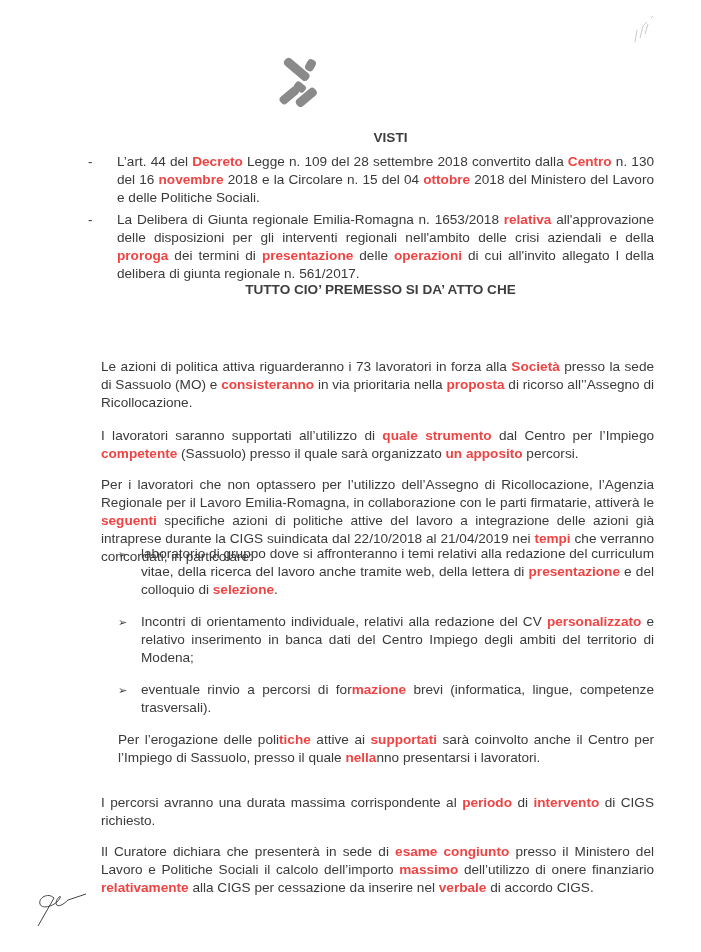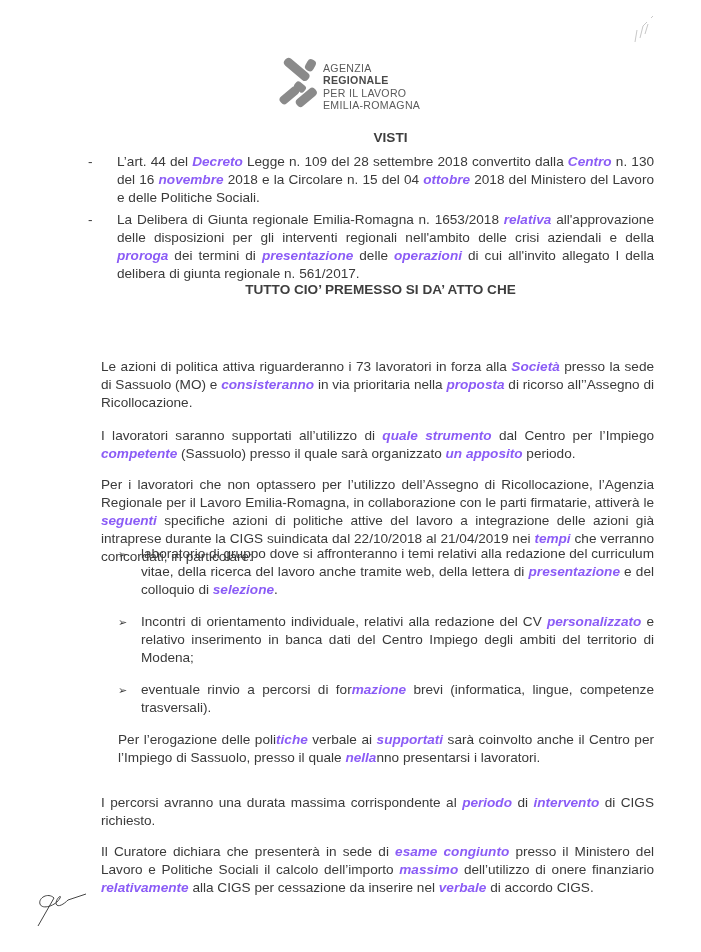--- a/index.html
+++ b/index.html
@@ -14,21 +14,21 @@
     .logo-text { position: absolute; left: 47px; top: 7px; font-size: 10.6px; line-height: 12.4px; color: #5a5a5a; letter-spacing: 0.3px; }
     .logo-text .b { font-weight: bold; color: #4a4a4a; }
     h2 { margin: 0; font-size: 13.6px; font-weight: bold; color: #3e3e3e; position: absolute; text-align: center; left: 0; width: 701px; }
     #visti { top: 129px; left: 40px; }
     #tutto { top: 281px; left: 30px; }
     .block { position: absolute; left: 101px; width: 553px; text-align: justify; margin-top: 20px; }
     .bull { position: absolute; left: 101px; width: 553px; }
     .bull .dash { position: absolute; left: -13px; top: 0; }
     .bull p { margin: 0; padding-left: 16px; text-align: justify; }
     p { margin: 0; }
-    b { font-weight: bold; color: #8b5cf6; font-style: italic; }
+    b { font-weight: bold; color: #ef4444; }
     .arrow-list { position: absolute; left: 118px; width: 536px; }
     .arrow-item { position: relative; padding-left: 23px; text-align: justify; }
     .arrow-item .arr { position: absolute; left: 0; top: 0; font-size: 11px; }
     .indent { position: absolute; left: 118px; width: 536px; text-align: justify; }
     .sig { position: absolute; left: 34px; top: 888px; width: 60px; height: 40px; }
   </style>
 </head>
 <body>
 
 <svg class="mark" viewBox="0 0 30 30">
@@ -38,60 +38,54 @@
 <div class="logo">
   <svg class="logo-mark" viewBox="0 0 48 60">
     <g fill="#8a8a8a">
       <rect x="6" y="10" width="30" height="9" rx="4" transform="rotate(40 21 14)"></rect>
       <rect x="30" y="4" width="9" height="12" rx="4" transform="rotate(30 34 10)"></rect>
       <rect x="2" y="36" width="22" height="9" rx="4" transform="rotate(-40 13 40)"></rect>
       <rect x="18" y="38" width="24" height="9" rx="4" transform="rotate(-40 30 42)"></rect>
       <rect x="18" y="28" width="12" height="8" rx="3" transform="rotate(40 24 32)"></rect>
     </g>
   </svg>
-  <div class="logo-text">
-    <div>AGENZIA</div>
-    <div class="b">REGIONALE</div>
-    <div>PER IL LAVORO</div>
-    <div>EMILIA-ROMAGNA</div>
-  </div>
 </div>
 
 <h2 id="visti">VISTI</h2>
 
 <div class="bull" style="top:153px;">
   <span class="dash">-</span>
   <p><span>L’art. 44 del </span><b>Decreto</b><span> Legge n. 109 del 28 settembre 2018 convertito dalla </span><b>Centro</b><span> n. 130 del 16 </span><b>novembre</b><span> 2018 e la Circolare n. 15 del 04 </span><b>ottobre</b><span> 2018 del Ministero del Lavoro e delle Politiche Sociali.</span></p>
 </div>
 <div class="bull" style="top:211px;">
   <span class="dash">-</span>
   <p><span>La Delibera di Giunta regionale Emilia-Romagna n. 1653/2018 </span><b>relativa</b><span> all'approvazione delle disposizioni per gli interventi regionali nell'ambito delle crisi aziendali e della </span><b>proroga</b><span> dei termini di </span><b>presentazione</b><span> delle </span><b>operazioni</b><span> di cui all'invito allegato I della delibera di giunta regionale n. 561/2017.</span></p>
 </div>
 
 <h2 id="tutto">TUTTO CIO’ PREMESSO SI DA’ ATTO CHE</h2>
 
 <p class="block" style="top:338px;"><span>Le azioni di politica attiva riguarderanno i 73 lavoratori in forza alla </span><b>Società</b><span> presso la sede di Sassuolo (MO) e </span><b>consisteranno</b><span> in via prioritaria nella </span><b>proposta</b><span> di ricorso all’’Assegno di Ricollocazione.</span></p>
-<p class="block" style="top:407px;"><span>I lavoratori saranno supportati all’utilizzo di </span><b>quale strumento</b><span> dal Centro per l’Impiego </span><b>competente</b><span> (Sassuolo) presso il quale sarà organizzato </span><b>un apposito</b><span> periodo.</span></p>
+<p class="block" style="top:407px;"><span>I lavoratori saranno supportati all’utilizzo di </span><b>quale strumento</b><span> dal Centro per l’Impiego </span><b>competente</b><span> (Sassuolo) presso il quale sarà organizzato </span><b>un apposito</b><span> percorsi.</span></p>
 <p class="block" style="top:456px;"><span>Per i lavoratori che non optassero per l’utilizzo dell’Assegno di Ricollocazione, l’Agenzia Regionale per il Lavoro Emilia-Romagna, in collaborazione con le parti firmatarie, attiverà le </span><b>seguenti</b><span> specifiche azioni di politiche attive del lavoro a integrazione delle azioni già intraprese durante la CIGS suindicata dal 22/10/2018 al 21/04/2019 nei </span><b>tempi</b><span> che verranno concordati, in particolare:</span></p>
 
 <div class="arrow-list" style="top:545px;">
   <div class="arrow-item">
     <span class="arr">➢</span>
     <p><span>laboratorio di gruppo dove si affronteranno i temi relativi alla redazione del curriculum vitae, della ricerca del lavoro anche tramite web, della lettera di </span><b>presentazione</b><span> e del colloquio di </span><b>selezione</b><span>.</span></p>
   </div>
   <div class="arrow-item" style="margin-top:14px;">
     <span class="arr">➢</span>
     <p><span>Incontri di orientamento individuale, relativi alla redazione del CV </span><b>personalizzato</b><span> e relativo inserimento in banca dati del Centro Impiego degli ambiti del territorio di Modena;</span></p>
   </div>
   <div class="arrow-item" style="margin-top:14px;">
     <span class="arr">➢</span>
     <p><span>eventuale rinvio a percorsi di for</span><b>mazione</b><span> brevi (informatica, lingue, competenze trasversali).</span></p>
   </div>
 </div>
 
-<p class="indent" style="top:731px;"><span>Per l’erogazione delle poli</span><b>tiche</b><span> verbale ai </span><b>supportati</b><span> sarà coinvolto anche il Centro per l’Impiego di Sassuolo, presso il quale </span><b>nella</b><span>nno presentarsi i lavoratori.</span></p>
+<p class="indent" style="top:731px;"><span>Per l’erogazione delle poli</span><b>tiche</b><span> attive ai </span><b>supportati</b><span> sarà coinvolto anche il Centro per l’Impiego di Sassuolo, presso il quale </span><b>nella</b><span>nno presentarsi i lavoratori.</span></p>
 
 <p class="block" style="top:774px;"><span>I percorsi avranno una durata massima corrispondente al </span><b>periodo</b><span> di </span><b>intervento</b><span> di CIGS richiesto.</span></p>
 <p class="block" style="top:823px;"><span>Il Curatore dichiara che presenterà in sede di </span><b>esame congiunto</b><span> presso il Ministero del Lavoro e Politiche Sociali il calcolo dell’importo </span><b>massimo</b><span> dell’utilizzo di onere finanziario </span><b>relativamente</b><span> alla CIGS per cessazione da inserire nel </span><b>verbale</b><span> di accordo CIGS.</span></p>
 
 <svg class="sig" viewBox="0 0 60 40">
   <path d="M4 38 L20 10 C14 4 4 10 6 16 C8 22 22 18 26 10 C28 6 22 10 22 16 C24 20 30 16 34 12 L52 6" stroke="#444" stroke-width="1" fill="none"></path>
 </svg>
 
 </body></html>

